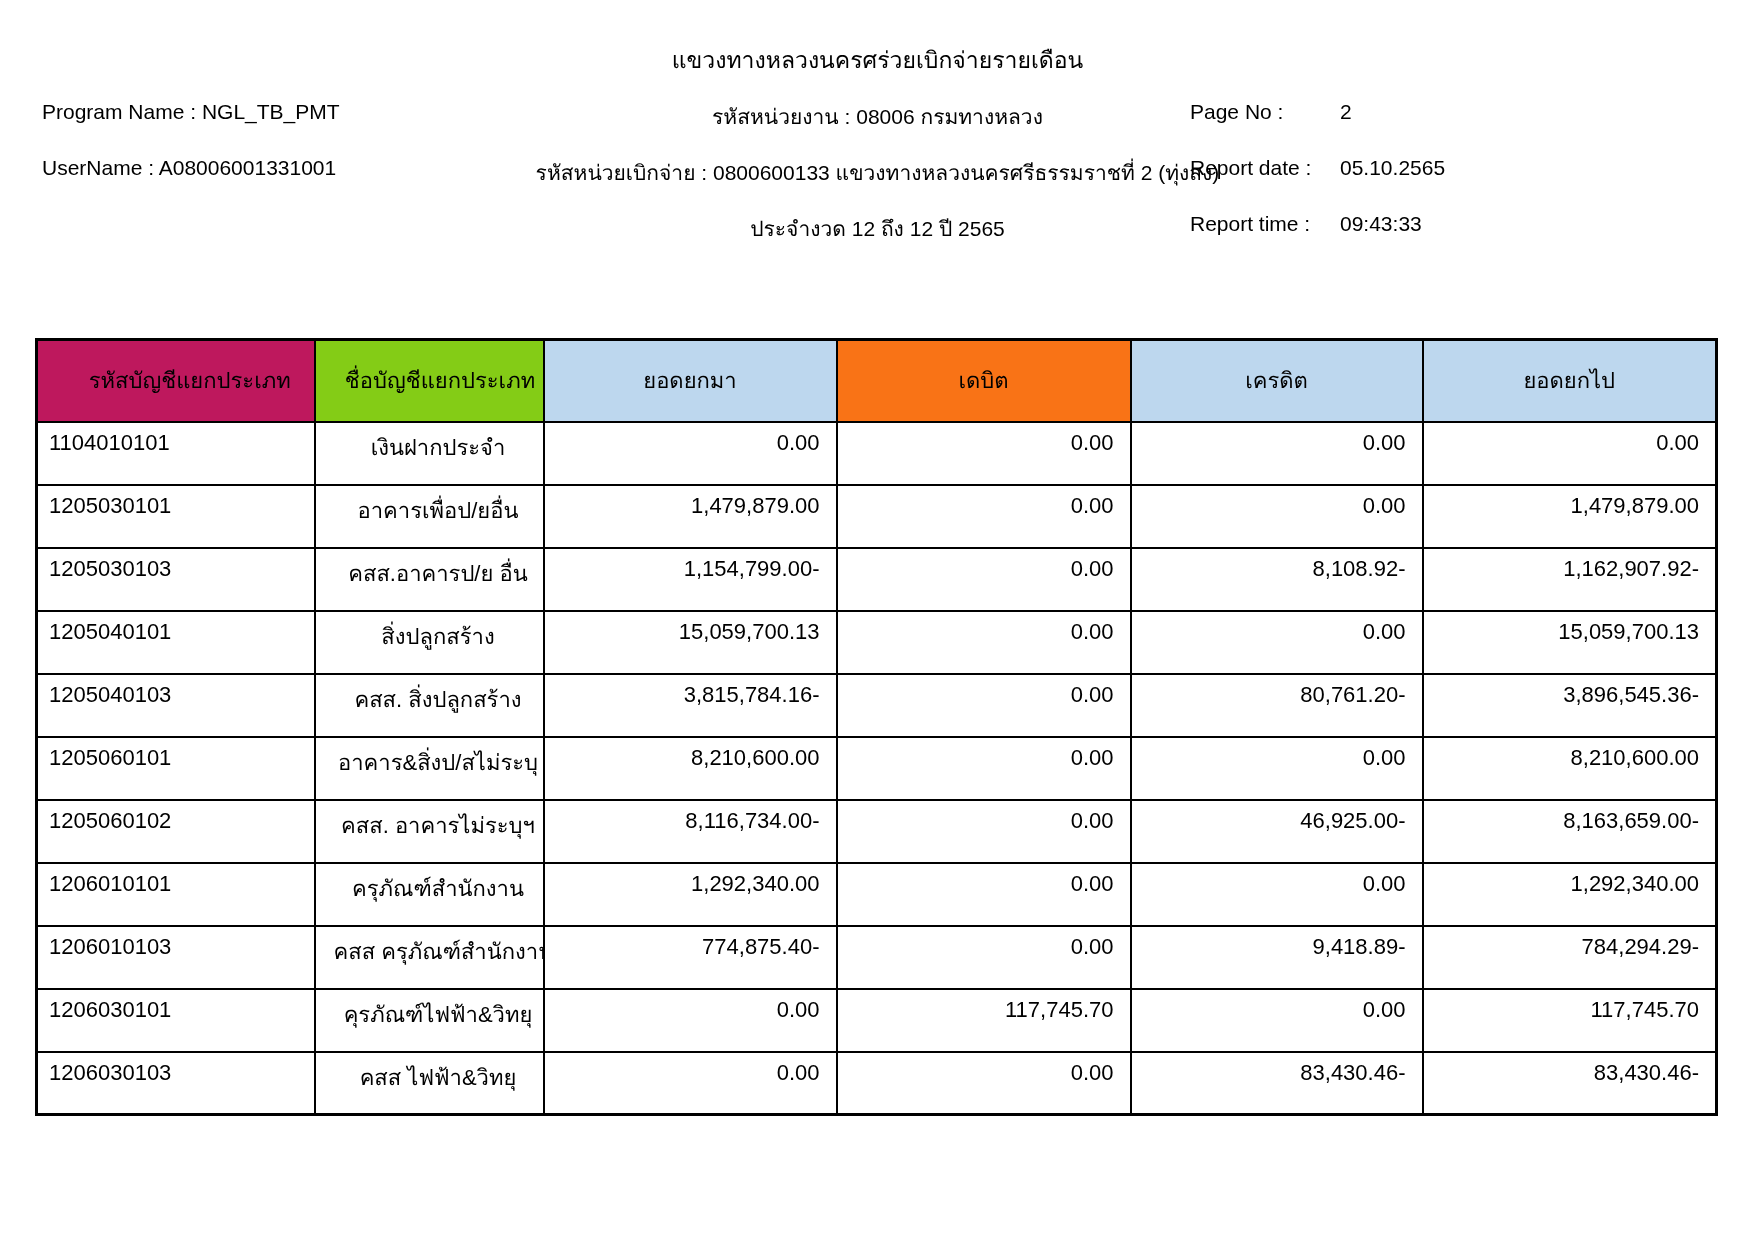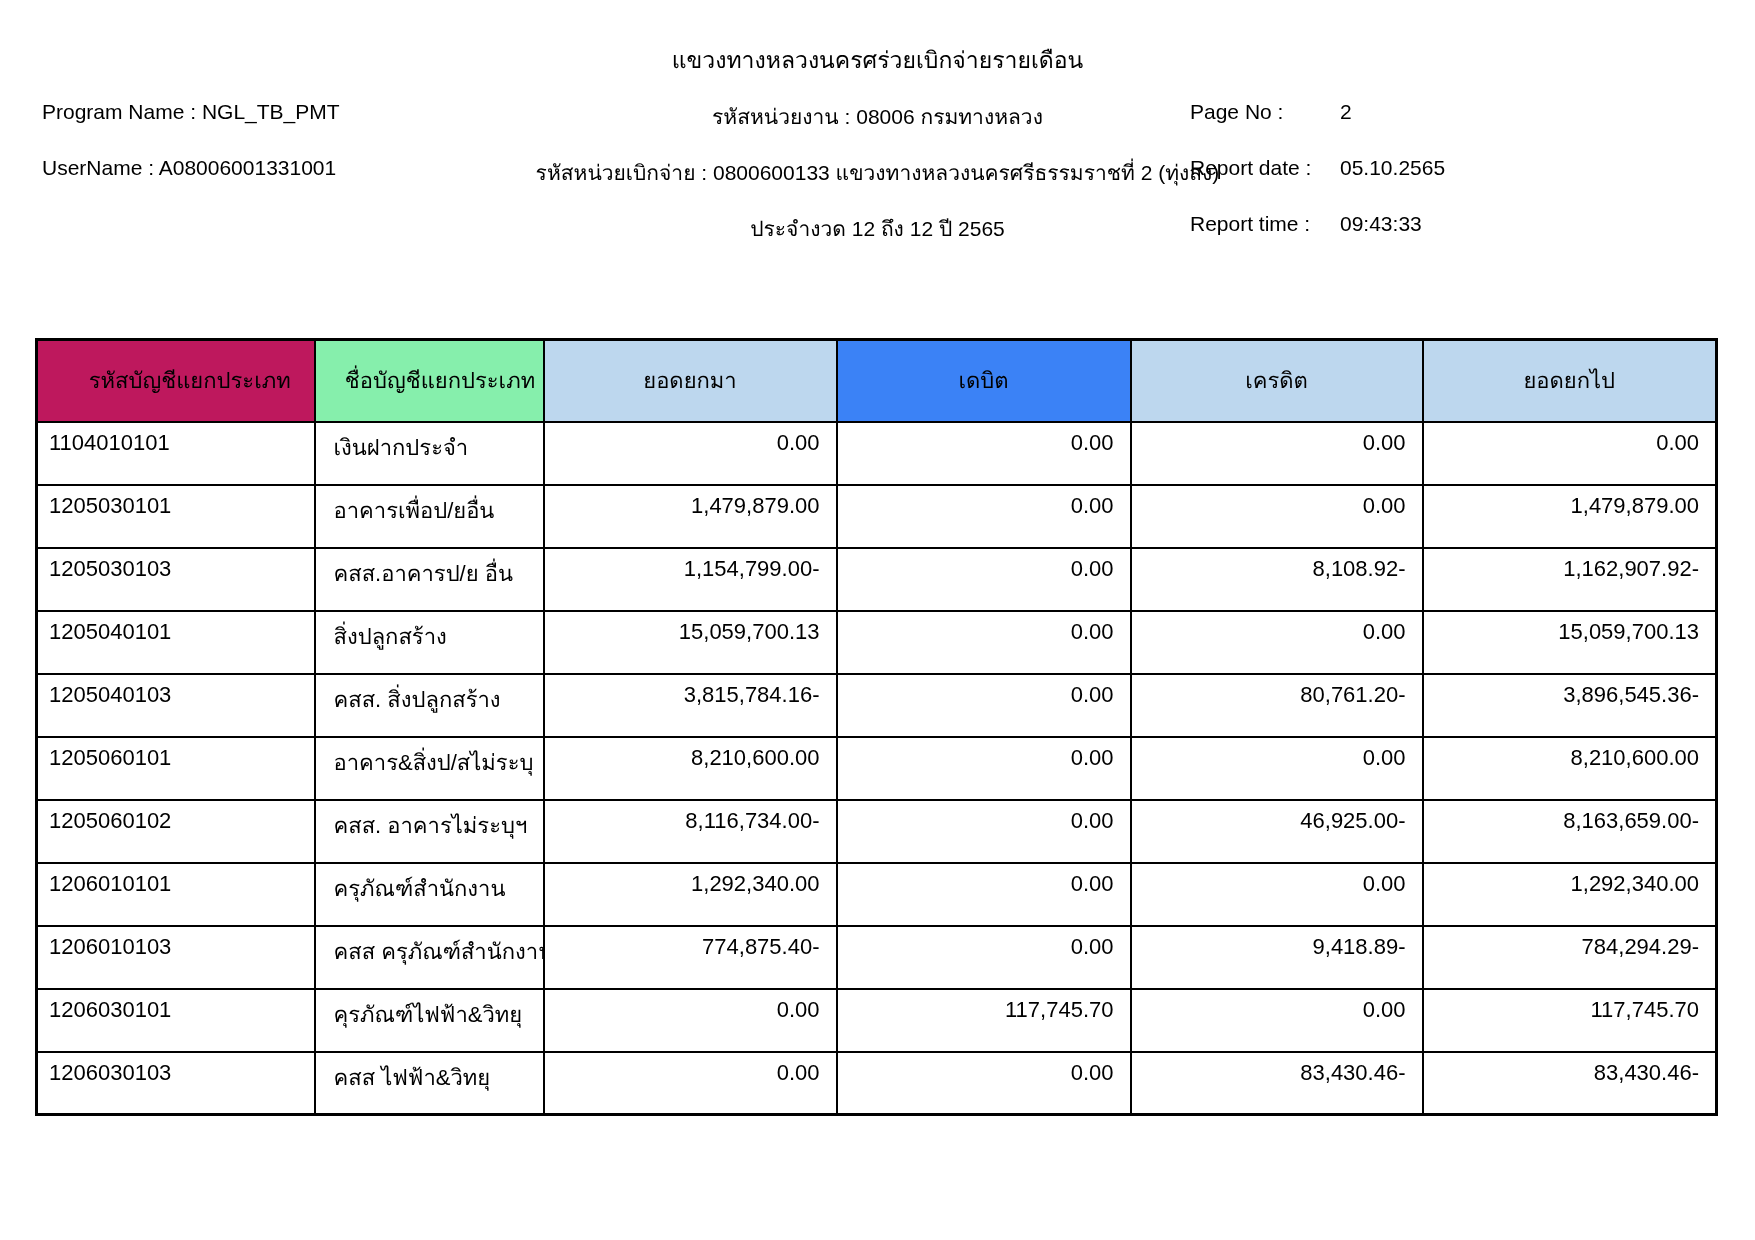--- a/index.html
+++ b/index.html
@@ -45,21 +45,21 @@
     height: 82px;
     text-align: center;
     vertical-align: middle;
   }
   table.tb td {
     height: 63px;
     vertical-align: top;
     padding-top: 7px;
   }
   td.c-code { text-align: left;  padding-left: 11px; }
-  td.c-name { text-align: left;  padding-left: 18px; font-size: 21px; }
+  td.c-name { text-align: center;  padding-left: 18px; font-size: 21px; }
   td.c-num  { text-align: right; padding-right: 16px; }
 </style>
 </head>
 <body>
 
 <div class="page">
 
   <div class="doc-title">แขวงทางหลวงนครศร่วยเบิกจ่ายรายเดือน</div>
 
   <div class="hdr-line hdr-row-1">
@@ -87,23 +87,23 @@
       <col style="width:278px">
       <col style="width:229px">
       <col style="width:293px">
       <col style="width:294px">
       <col style="width:292px">
       <col style="width:294px">
     </colgroup>
     <thead>
       <tr class="thead">
         <th style="background: #be185d; padding-left: 28px;">รหัสบัญชีแยกประเภท</th>
-        <th style="background: #86efac; padding-left: 22px;">ชื่อบัญชีแยกประเภท</th>
+        <th style="background: #84cc16; padding-left: 22px;">ชื่อบัญชีแยกประเภท</th>
         <th style="background: rgb(189, 215, 238);">ยอดยกมา</th>
-        <th style="background: #3b82f6;">เดบิต</th>
+        <th style="background: #f97316;">เดบิต</th>
         <th style="background: rgb(189, 215, 238);">เครดิต</th>
         <th style="background: rgb(189, 215, 238);">ยอดยกไป</th>
       </tr>
     </thead>
     <tbody>
         <tr>
       <td class="c-code">1104010101</td>
       <td class="c-name">เงินฝากประจำ</td>
       <td class="c-num">0.00</td>
       <td class="c-num">0.00</td>

